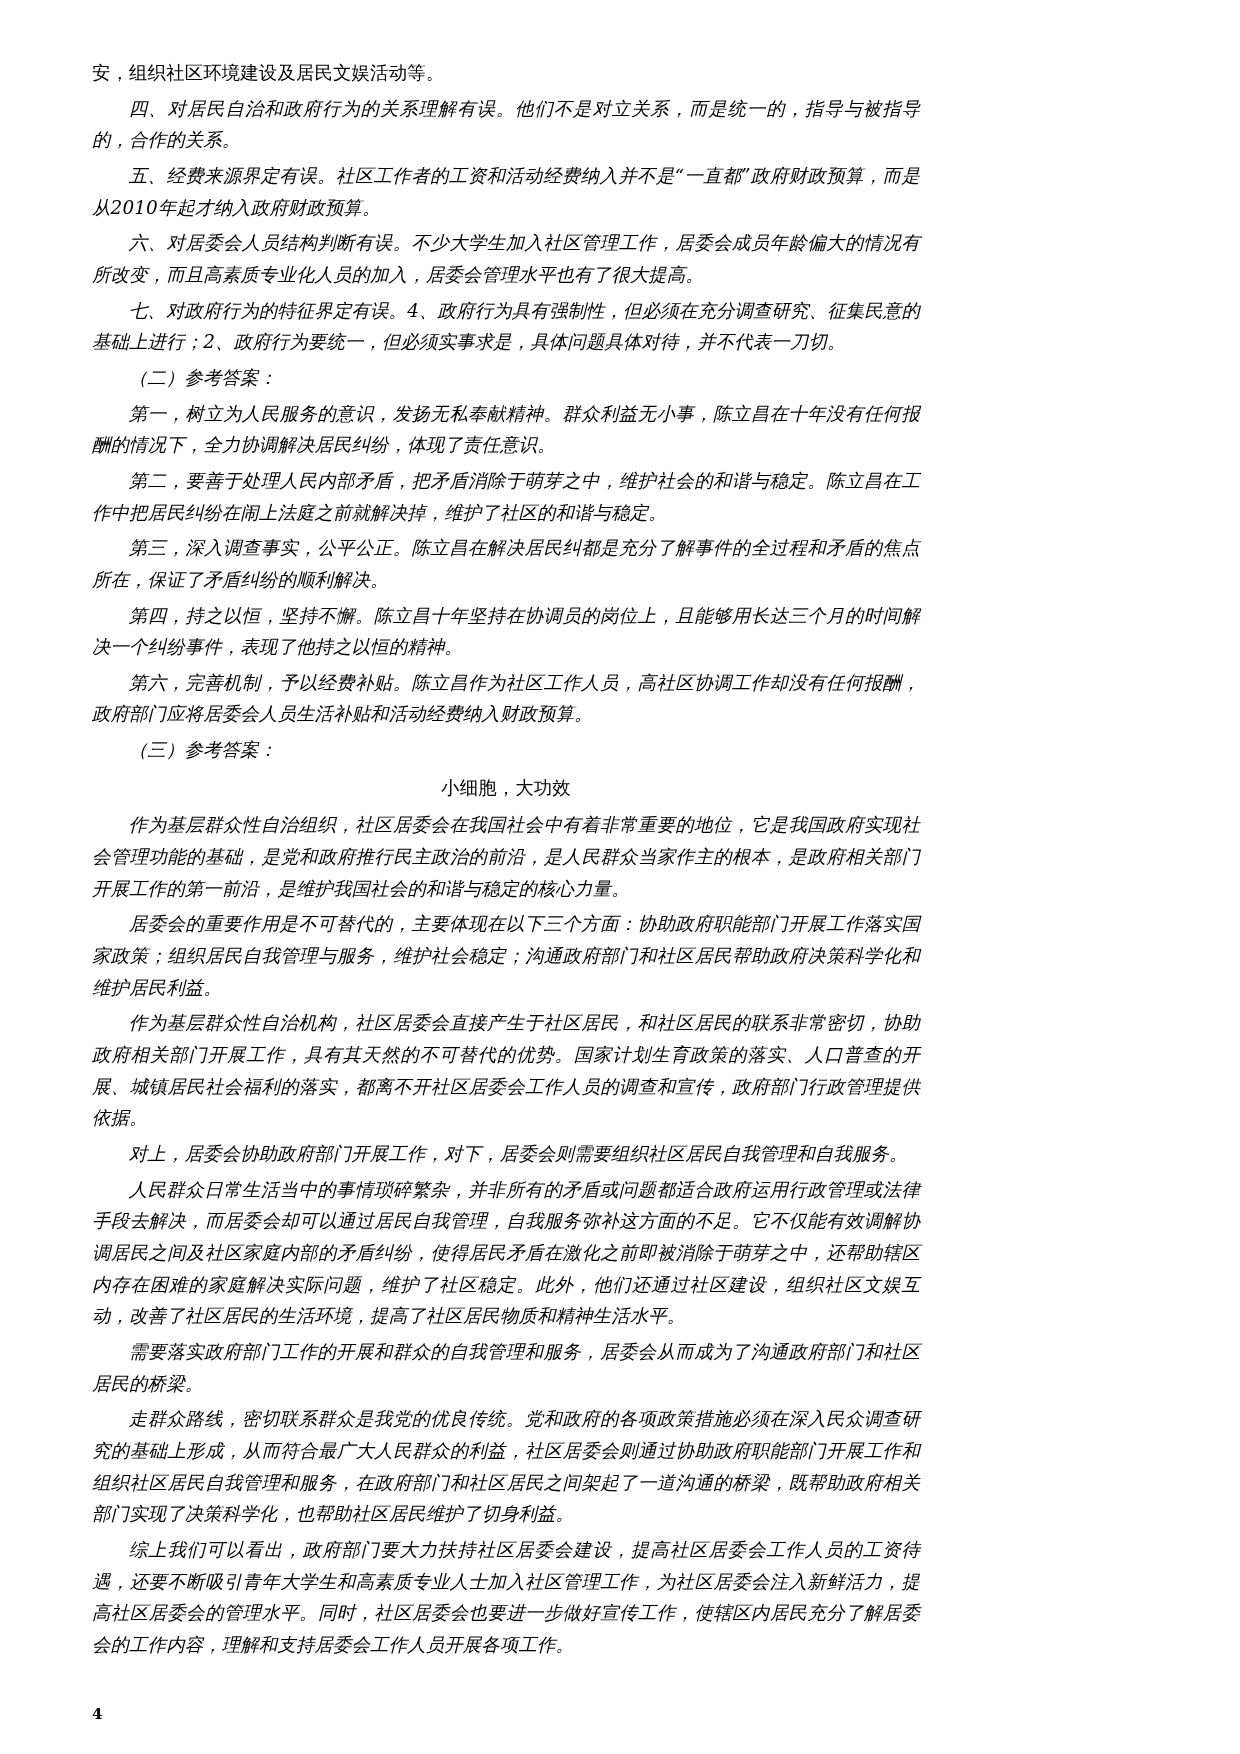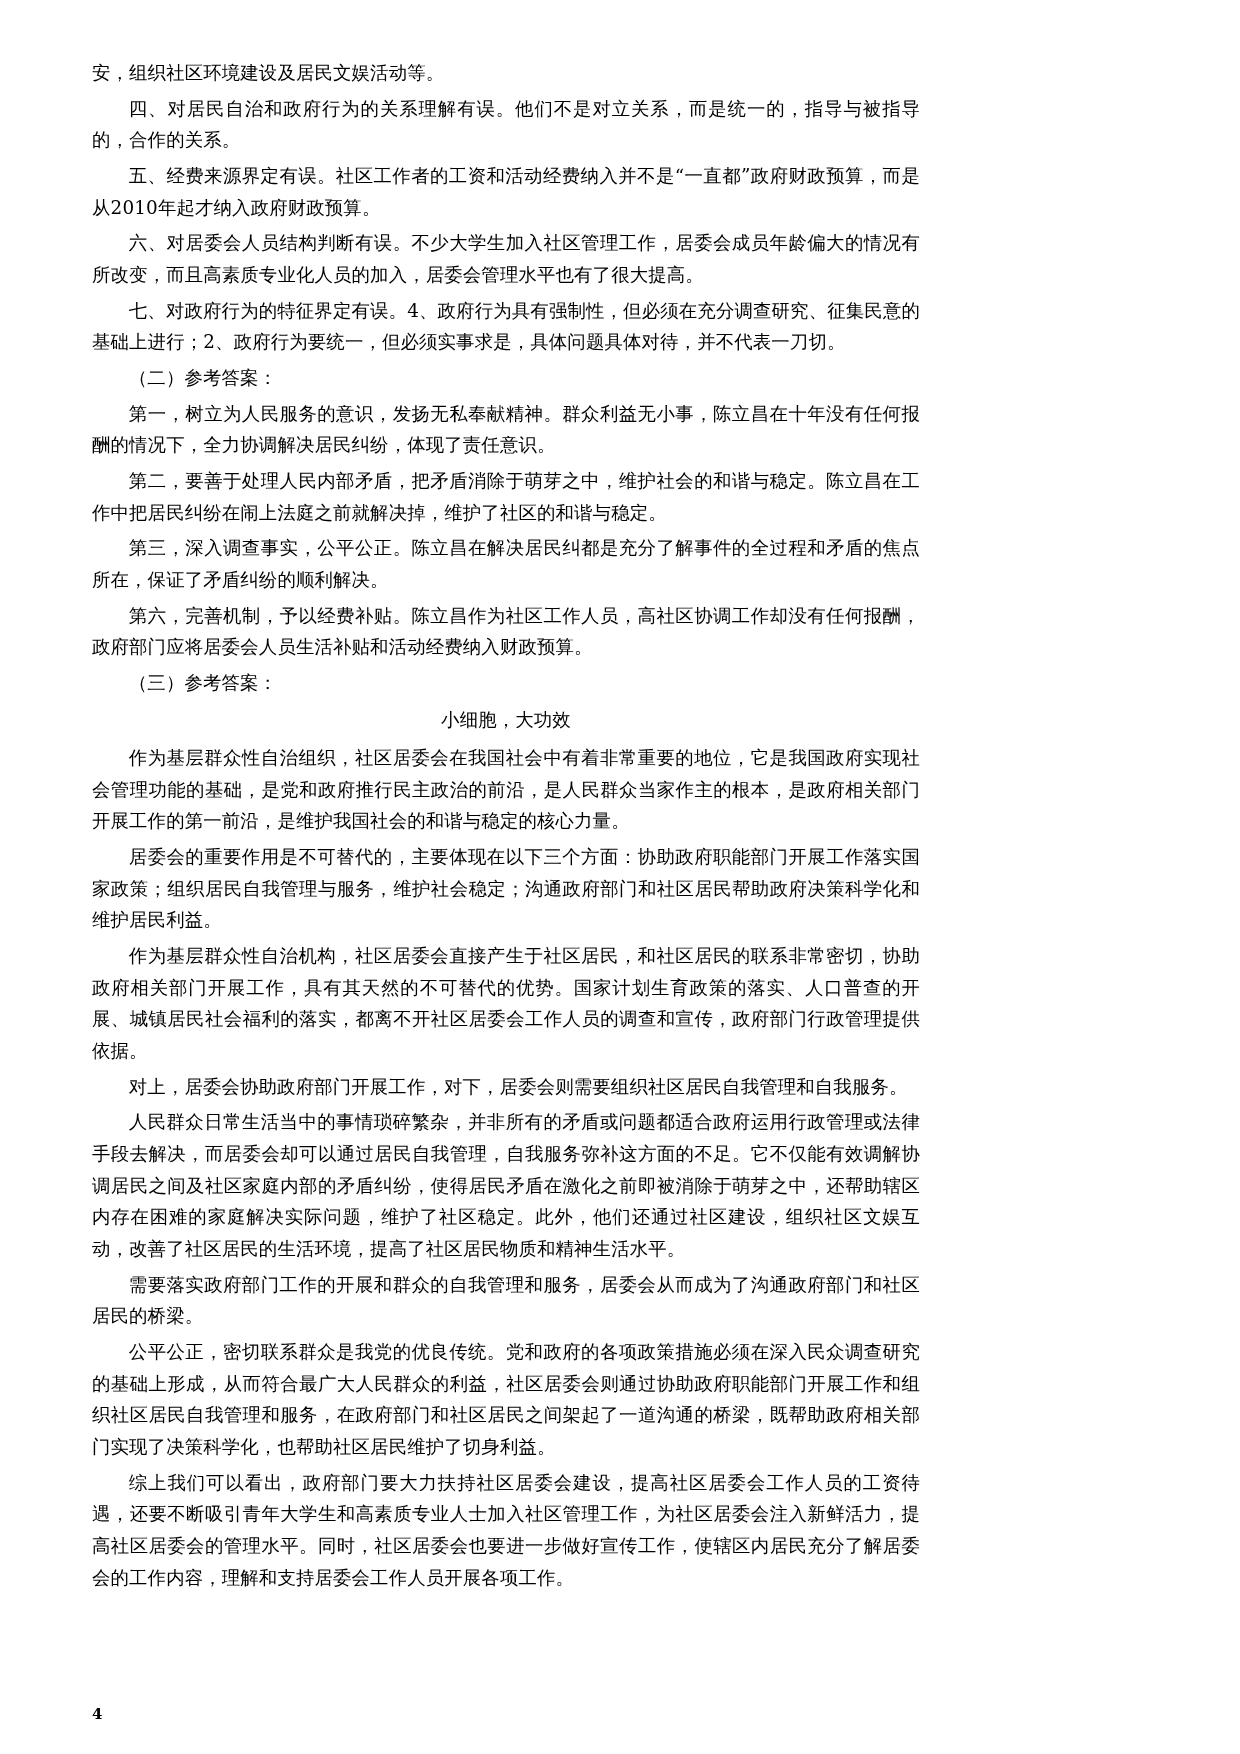--- a/index.html
+++ b/index.html
@@ -25,20 +25,21 @@
   .para {
     font-size: 18.4px;
     line-height: 1.72;
     text-align: justify;
     text-justify: inter-ideograph;
     margin: 0 0 4px 0;
     letter-spacing: 0.15px;
   }
   .indent {
     text-indent: 2em;
+    font-style: italic;
   }
   .noindent {
     text-indent: 0;
   }
   .center {
     text-align: center;
     text-indent: 0;
     margin: 6px 0 6px 0;
   }
   .page-number {
@@ -57,26 +58,27 @@
 
   <p class="para noindent">安，组织社区环境建设及居民文娱活动等。</p>
   <p class="para indent">四、对居民自治和政府行为的关系理解有误。他们不是对立关系，而是统一的，指导与被指导的，合作的关系。</p>
   <p class="para indent">五、经费来源界定有误。社区工作者的工资和活动经费纳入并不是“一直都”政府财政预算，而是从2010年起才纳入政府财政预算。</p>
   <p class="para indent">六、对居委会人员结构判断有误。不少大学生加入社区管理工作，居委会成员年龄偏大的情况有所改变，而且高素质专业化人员的加入，居委会管理水平也有了很大提高。</p>
   <p class="para indent">七、对政府行为的特征界定有误。4、政府行为具有强制性，但必须在充分调查研究、征集民意的基础上进行；2、政府行为要统一，但必须实事求是，具体问题具体对待，并不代表一刀切。</p>
   <p class="para indent">（二）参考答案：</p>
   <p class="para indent">第一，树立为人民服务的意识，发扬无私奉献精神。群众利益无小事，陈立昌在十年没有任何报酬的情况下，全力协调解决居民纠纷，体现了责任意识。</p>
   <p class="para indent">第二，要善于处理人民内部矛盾，把矛盾消除于萌芽之中，维护社会的和谐与稳定。陈立昌在工作中把居民纠纷在闹上法庭之前就解决掉，维护了社区的和谐与稳定。</p>
   <p class="para indent">第三，深入调查事实，公平公正。陈立昌在解决居民纠都是充分了解事件的全过程和矛盾的焦点所在，保证了矛盾纠纷的顺利解决。</p>
+  <p class="para indent">第四，持之以恒，坚持不懈。陈立昌十年坚持在协调员的岗位上，且能够用长达三个月的时间解决一个纠纷事件，表现了他持之以恒的精神。</p>
   <p class="para indent">第六，完善机制，予以经费补贴。陈立昌作为社区工作人员，高社区协调工作却没有任何报酬，政府部门应将居委会人员生活补贴和活动经费纳入财政预算。</p>
   <p class="para indent">（三）参考答案：</p>
   <p class="para center">小细胞，大功效</p>
   <p class="para indent">作为基层群众性自治组织，社区居委会在我国社会中有着非常重要的地位，它是我国政府实现社会管理功能的基础，是党和政府推行民主政治的前沿，是人民群众当家作主的根本，是政府相关部门开展工作的第一前沿，是维护我国社会的和谐与稳定的核心力量。</p>
   <p class="para indent">居委会的重要作用是不可替代的，主要体现在以下三个方面：协助政府职能部门开展工作落实国家政策；组织居民自我管理与服务，维护社会稳定；沟通政府部门和社区居民帮助政府决策科学化和维护居民利益。</p>
   <p class="para indent">作为基层群众性自治机构，社区居委会直接产生于社区居民，和社区居民的联系非常密切，协助政府相关部门开展工作，具有其天然的不可替代的优势。国家计划生育政策的落实、人口普查的开展、城镇居民社会福利的落实，都离不开社区居委会工作人员的调查和宣传，政府部门行政管理提供依据。</p>
   <p class="para indent">对上，居委会协助政府部门开展工作，对下，居委会则需要组织社区居民自我管理和自我服务。</p>
   <p class="para indent">人民群众日常生活当中的事情琐碎繁杂，并非所有的矛盾或问题都适合政府运用行政管理或法律手段去解决，而居委会却可以通过居民自我管理，自我服务弥补这方面的不足。它不仅能有效调解协调居民之间及社区家庭内部的矛盾纠纷，使得居民矛盾在激化之前即被消除于萌芽之中，还帮助辖区内存在困难的家庭解决实际问题，维护了社区稳定。此外，他们还通过社区建设，组织社区文娱互动，改善了社区居民的生活环境，提高了社区居民物质和精神生活水平。</p>
   <p class="para indent">需要落实政府部门工作的开展和群众的自我管理和服务，居委会从而成为了沟通政府部门和社区居民的桥梁。</p>
-  <p class="para indent">公平公正，密切联系群众是我党的优良传统。党和政府的各项政策措施必须在深入民众调查研究的基础上形成，从而符合最广大人民群众的利益，社区居委会则通过协助政府职能部门开展工作和组织社区居民自我管理和服务，在政府部门和社区居民之间架起了一道沟通的桥梁，既帮助政府相关部门实现了决策科学化，也帮助社区居民维护了切身利益。</p>
+  <p class="para indent">走群众路线，密切联系群众是我党的优良传统。党和政府的各项政策措施必须在深入民众调查研究的基础上形成，从而符合最广大人民群众的利益，社区居委会则通过协助政府职能部门开展工作和组织社区居民自我管理和服务，在政府部门和社区居民之间架起了一道沟通的桥梁，既帮助政府相关部门实现了决策科学化，也帮助社区居民维护了切身利益。</p>
   <p class="para indent">综上我们可以看出，政府部门要大力扶持社区居委会建设，提高社区居委会工作人员的工资待遇，还要不断吸引青年大学生和高素质专业人士加入社区管理工作，为社区居委会注入新鲜活力，提高社区居委会的管理水平。同时，社区居委会也要进一步做好宣传工作，使辖区内居民充分了解居委会的工作内容，理解和支持居委会工作人员开展各项工作。</p>
 
   <div class="page-number">4</div>
 </div>
 
 </body></html>

